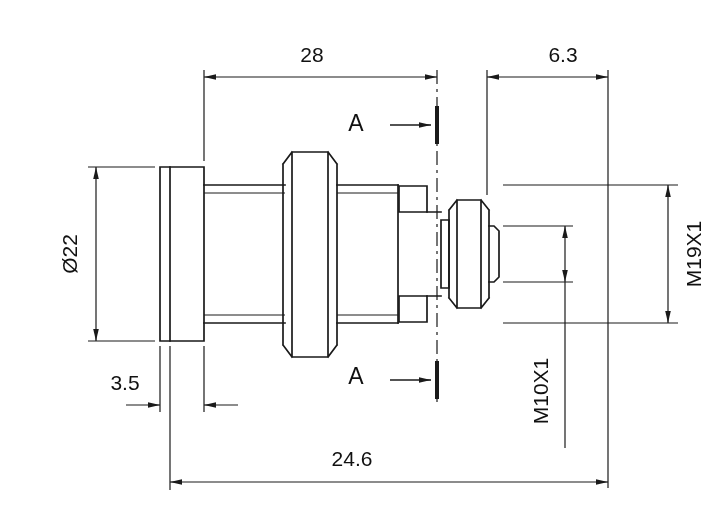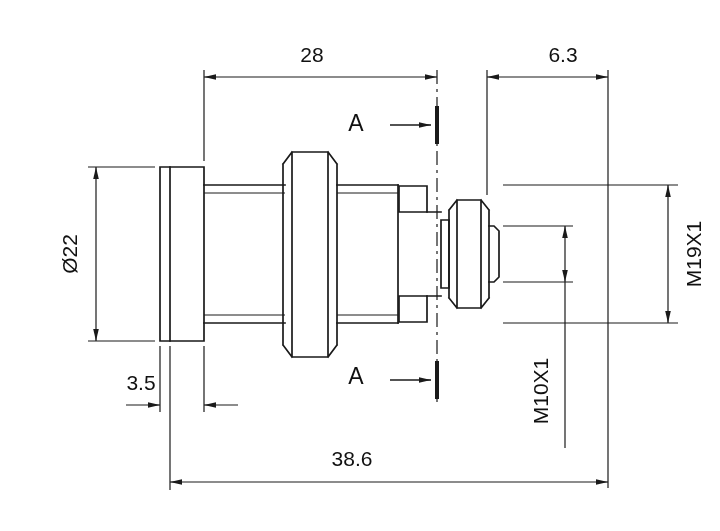--- a/index.html
+++ b/index.html
@@ -107,21 +107,21 @@
   <div class="lbl" style="left:287px;top:42px;width:50px;">28</div>
 
   <div class="lbl" style="left:536px;top:42px;width:54px;">6.3</div>
 
   <div class="lbl rot" style="left:34px;top:241px;width:72px;height:26px;">Ø22</div>
 
   <div class="lbl rot" style="left:652px;top:241px;width:84px;height:26px;">M19X1</div>
 
   <div class="lbl rot" style="left:495px;top:378px;width:92px;height:26px;">M10X1</div>
 
-  <div class="lbl" style="left:116px;top:370px;width:50px;">3.5</div>
+  <div class="lbl" style="left:100px;top:370px;width:50px;">3.5</div>
 
-  <div class="lbl" style="left:320px;top:446px;width:64px;">38.6</div>
+  <div class="lbl" style="left:320px;top:446px;width:64px;">24.6</div>
 
   <div class="lbl big" style="left:342px;top:110px;width:28px;">A</div>
 
   <div class="lbl big" style="left:342px;top:363px;width:28px;">A</div>
 
 </div>
 
 </body></html>

